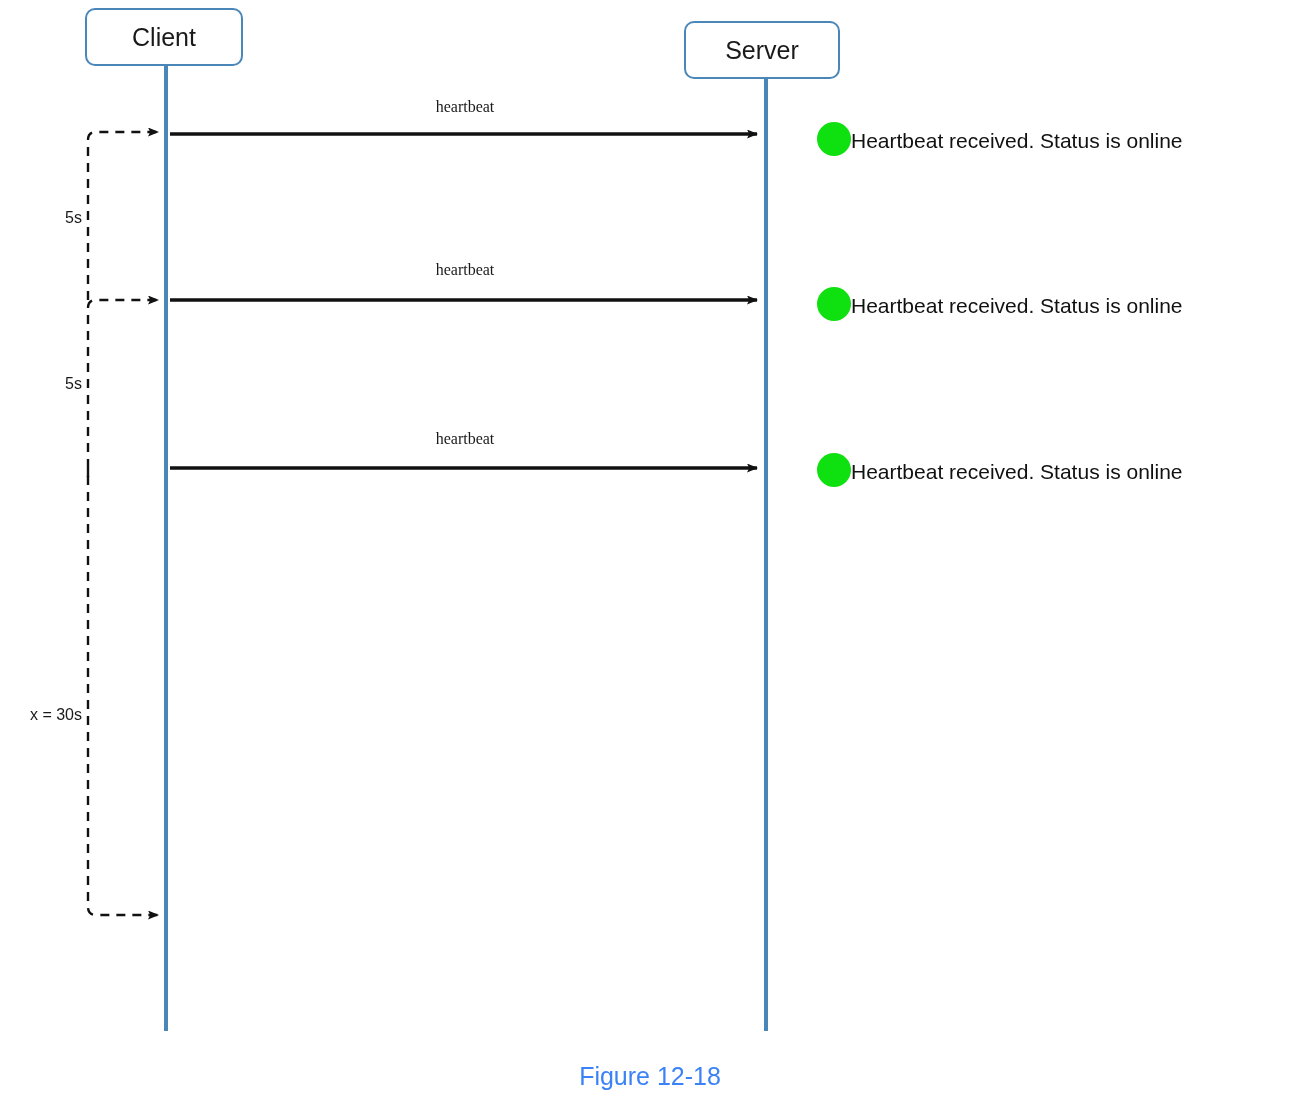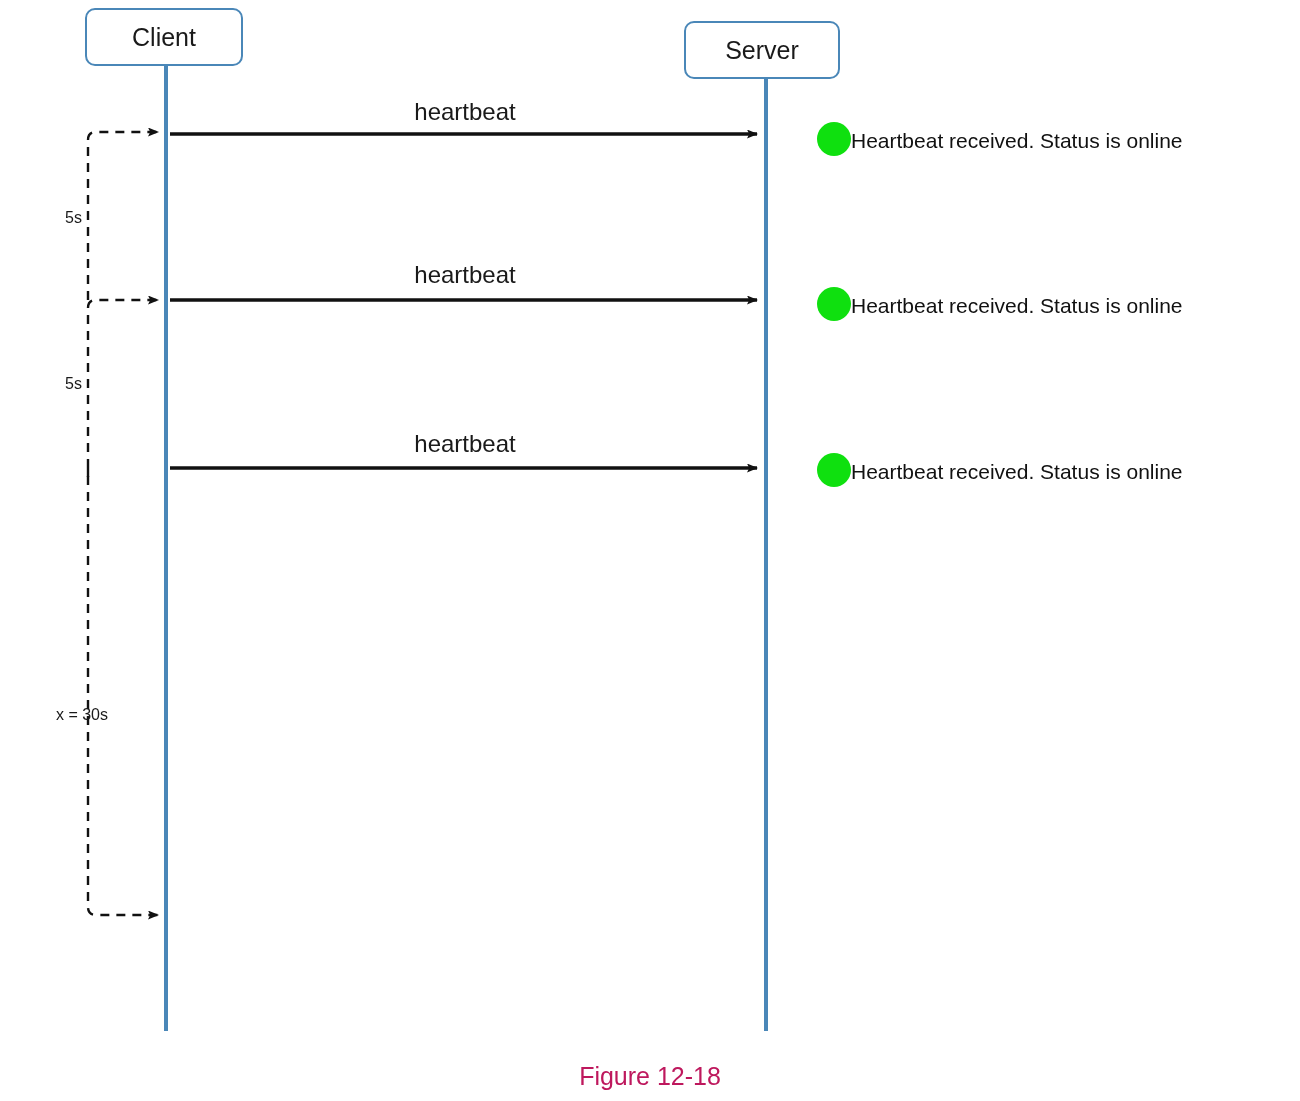--- a/index.html
+++ b/index.html
@@ -37,25 +37,25 @@
     box-sizing: border-box;
   }
   .participant-label {
     font-size: 25px;
     color: #1a1a1a;
     font-family: "Liberation Sans", sans-serif;
     line-height: 1;
   }
   .msg-label {
     position: absolute;
-    font-size: 24px;
+    font-size: 16px;
     color: #1a1a1a;
     white-space: nowrap;
     text-align: center;
-    font-family: Liberation Sans, sans-serif;
+    font-family: Liberation Serif, serif;
   }
   .gap-label {
     position: absolute;
     font-size: 16px;
     color: #1a1a1a;
     white-space: nowrap;
     text-align: right;
     font-family: "Liberation Sans", sans-serif;
   }
   .note {
@@ -75,21 +75,21 @@
     color: #111111;
     line-height: 1.38;
     white-space: pre-line;
     font-family: "Liberation Sans", sans-serif;
   }
   .figure-caption {
     position: absolute;
     width: 1300px;
     text-align: center;
     font-size: 25px;
-    color: #be185d;
+    color: #3b82f6;
     font-family: "Liberation Sans", sans-serif;
   }
 </style>
 </head>
 <body>
 
 <div id="canvas">
 
   <svg class="layer" viewBox="0 0 1300 1101" xmlns="http://www.w3.org/2000/svg">
     <defs>
@@ -127,21 +127,21 @@
   <div class="participant-box" style="left:684px; top:21px; width:156px; height:58px;">
     <span class="participant-label">Server</span>
   </div>
 
   <div class="msg-label" style="left:270px; top:98px; width:390px;">heartbeat</div>
   <div class="msg-label" style="left:270px; top:261px; width:390px;">heartbeat</div>
   <div class="msg-label" style="left:270px; top:430px; width:390px;">heartbeat</div>
 
   <div class="gap-label" style="left:0px; top:209px; width:82px;">5s</div>
   <div class="gap-label" style="left:0px; top:375px; width:82px;">5s</div>
-  <div class="gap-label" style="left:0px; top:706px; width:82px;padding-left:26px;">x = 30s</div>
+  <div class="gap-label" style="left:0px; top:706px; width:82px;">x = 30s</div>
 
   <div class="note" style="left:817px; top:120px; width:460px;">
     <span class="note-dot" style="background:#0fe00f;"></span>
     <span class="note-text">Heartbeat received. Status is online</span>
   </div>
 
   <div class="note" style="left:817px; top:285px; width:460px;">
     <span class="note-dot" style="background:#0fe00f;"></span>
     <span class="note-text">Heartbeat received. Status is online</span>
   </div>

